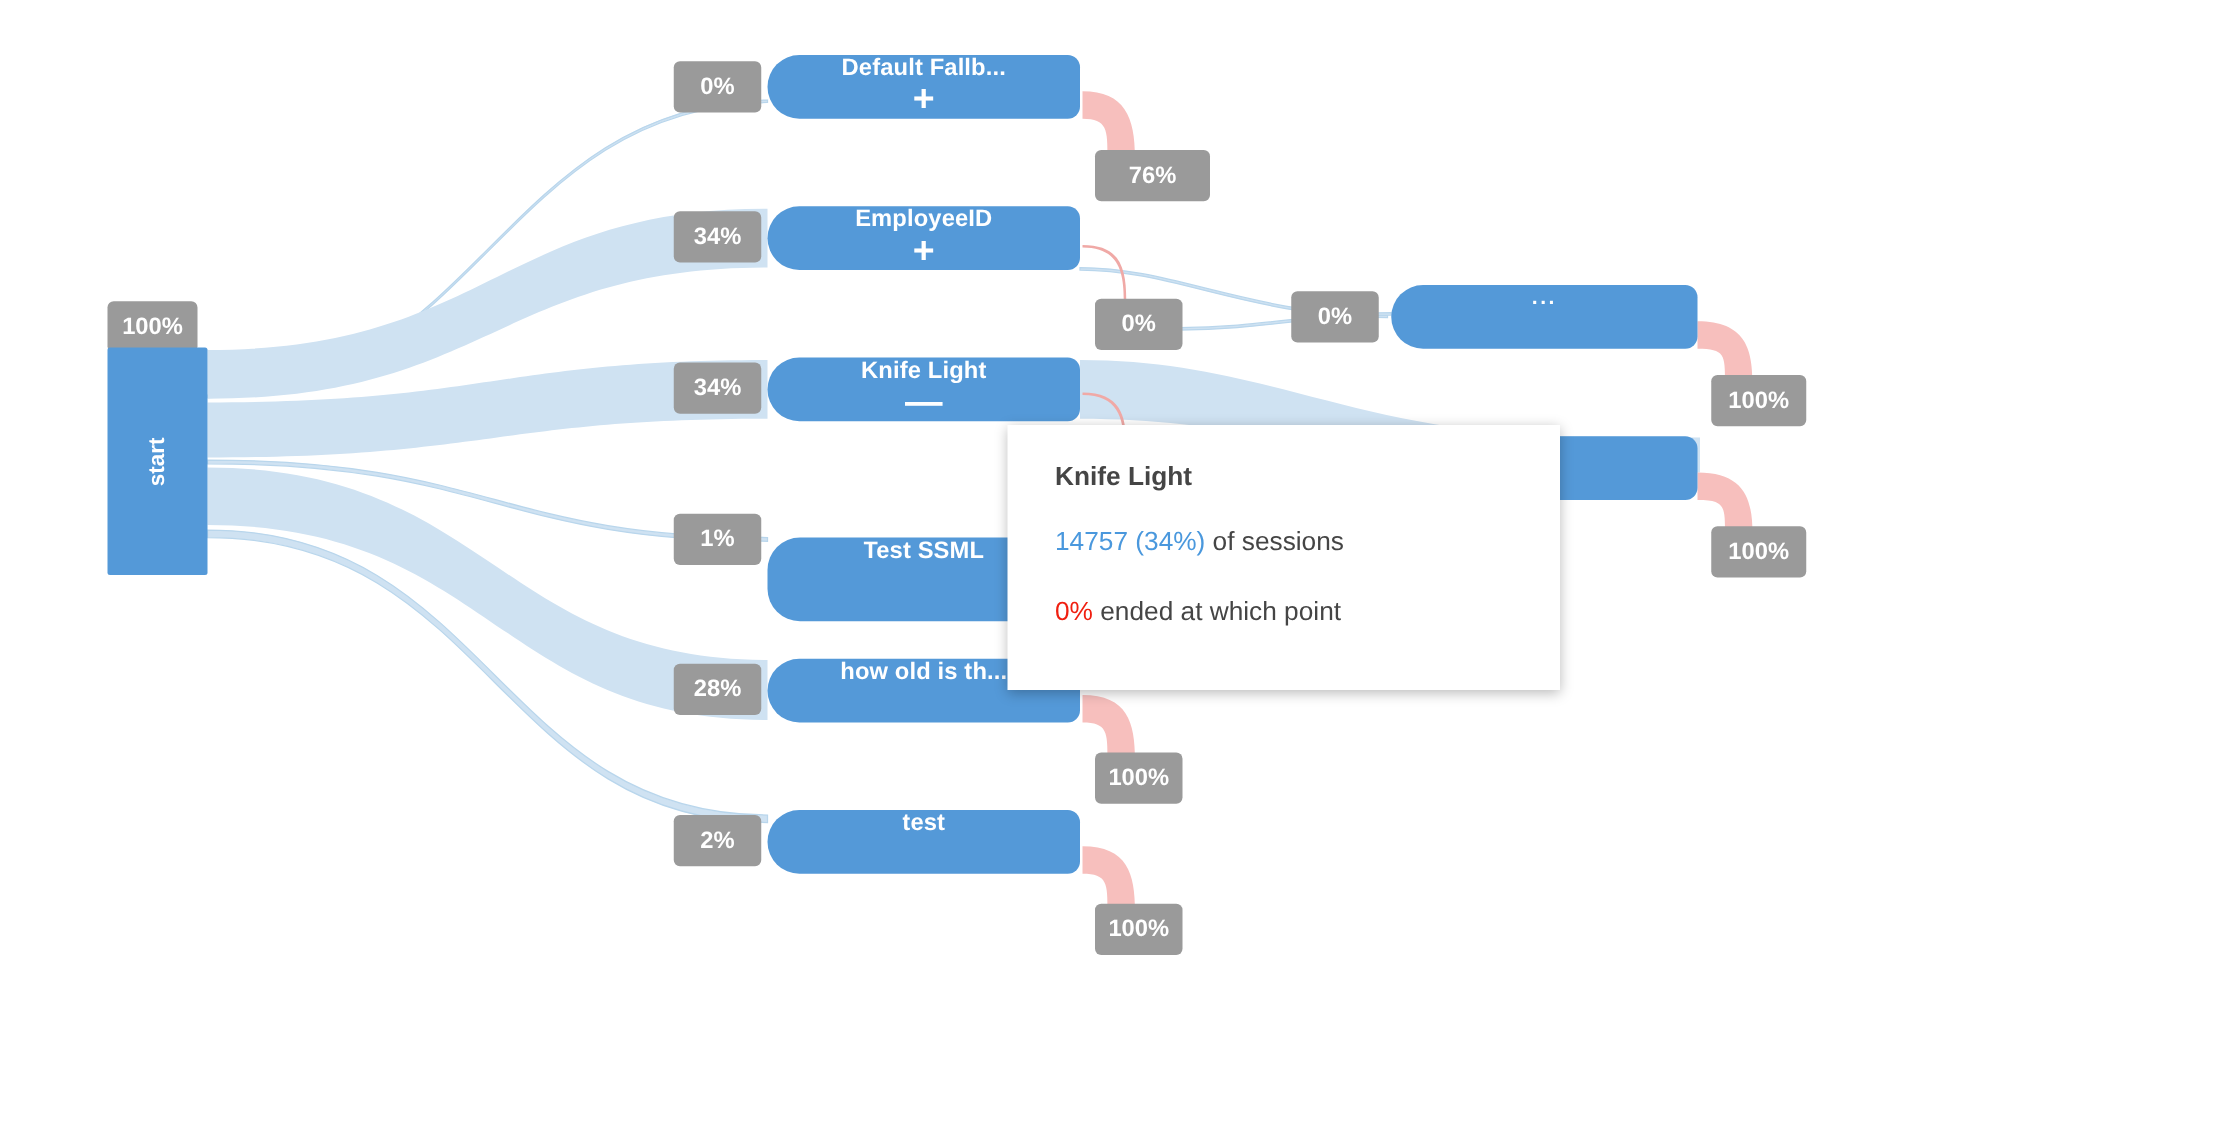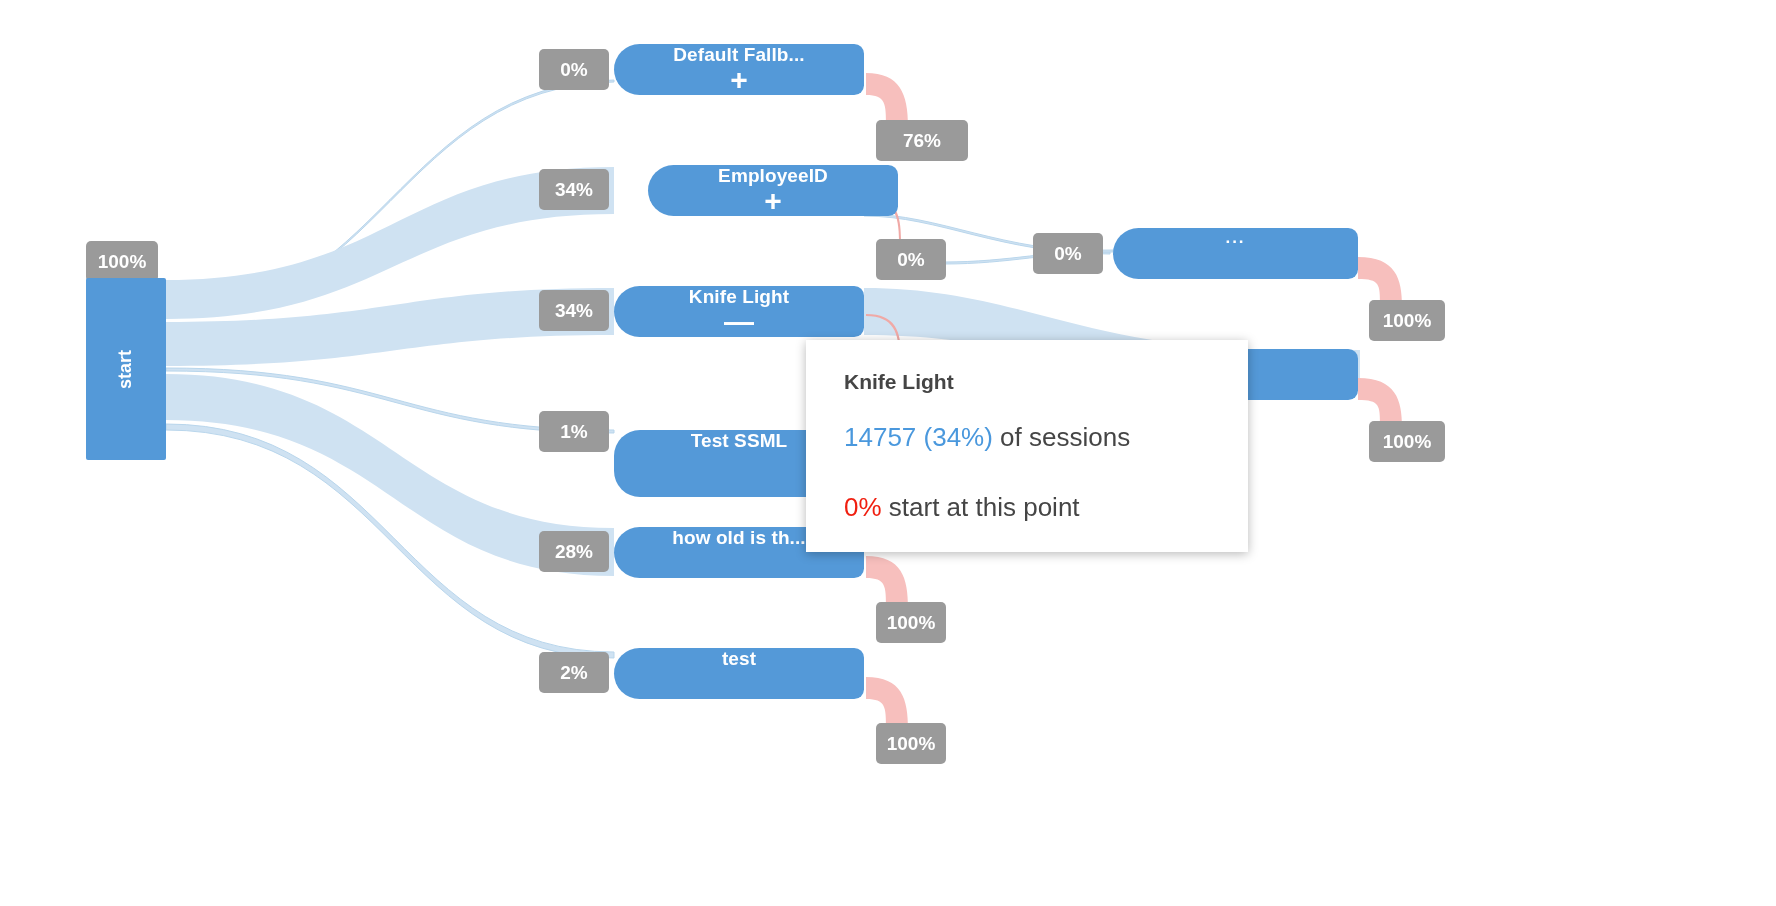--- a/index.html
+++ b/index.html
@@ -28,21 +28,21 @@
   .badge{position:absolute;background:#9a9a9a;color:#fff;font-weight:bold;
         font-size:19px;border-radius:5px;display:flex;align-items:center;
         justify-content:center;height:41px;box-sizing:border-box;
         padding:0 12px;}
 
   
   .tooltip{position:absolute;background:#fff;box-shadow:0 2px 10px rgba(0,0,0,.28);
         box-sizing:border-box;padding:30px 36px 34px 38px;}
   .tooltip .tt-title{font-size:21px;font-weight:bold;color:#454545;
         margin:0 0 26px 0;}
-  .tooltip .tt-body{font-size:26px;color:#454545;line-height:1.34;}
+  .tooltip .tt-body{font-size:21px;color:#454545;line-height:1.34;}
   .tt-blue{color:#4a98dd;}
   .tt-red{color:#f01f10;}
 </style>
 </head>
 <body>
 
 <div id="stage">
 
   <svg id="flows" viewBox="0 0 1776 906">
     <g>
@@ -94,21 +94,21 @@
   <div class="badge" style="left:539px;top:290px;width:70px;">34%</div>
   <div class="badge" style="left:539px;top:411px;width:70px;">1%</div>
   <div class="badge" style="left:539px;top:531px;width:70px;">28%</div>
   <div class="badge" style="left:539px;top:652px;width:70px;">2%</div>
 
   <div class="node" style="left:614px;top:44px;width:250px;height:51px;">
     <span class="label">Default Fallb...</span>
     <span class="toggle">+</span>
   </div>
 
-  <div class="node" style="left:614px;top:165px;width:250px;height:51px;margin-left:34px;">
+  <div class="node" style="left:614px;top:165px;width:250px;height:51px;">
     <span class="label">EmployeeID</span>
     <span class="toggle">+</span>
   </div>
 
   <div class="node" style="left:614px;top:286px;width:250px;height:51px;">
     <span class="label">Knife Light</span>
     <span class="toggle">—</span>
   </div>
 
   <div class="node" style="left:614px;top:430px;width:250px;height:67px;">
@@ -142,17 +142,17 @@
   </div>
 
   <div class="badge" style="left:1369px;top:300px;width:76px;">100%</div>
   <div class="badge" style="left:1369px;top:421px;width:76px;">100%</div>
 
   <div class="tooltip" style="left:806px;top:340px;width:442px;height:212px;">
     <div class="tt-title">Knife Light</div>
     <div class="tt-body">
       <span class="tt-blue">14757 (34%)</span><span> of sessions</span><br>
       <br>
-      <span class="tt-red">0%</span><span> start at this point</span>
+      <span class="tt-red">0%</span><span> ended at which point</span>
     </div>
   </div>
 
 </div>
 
 </body></html>

